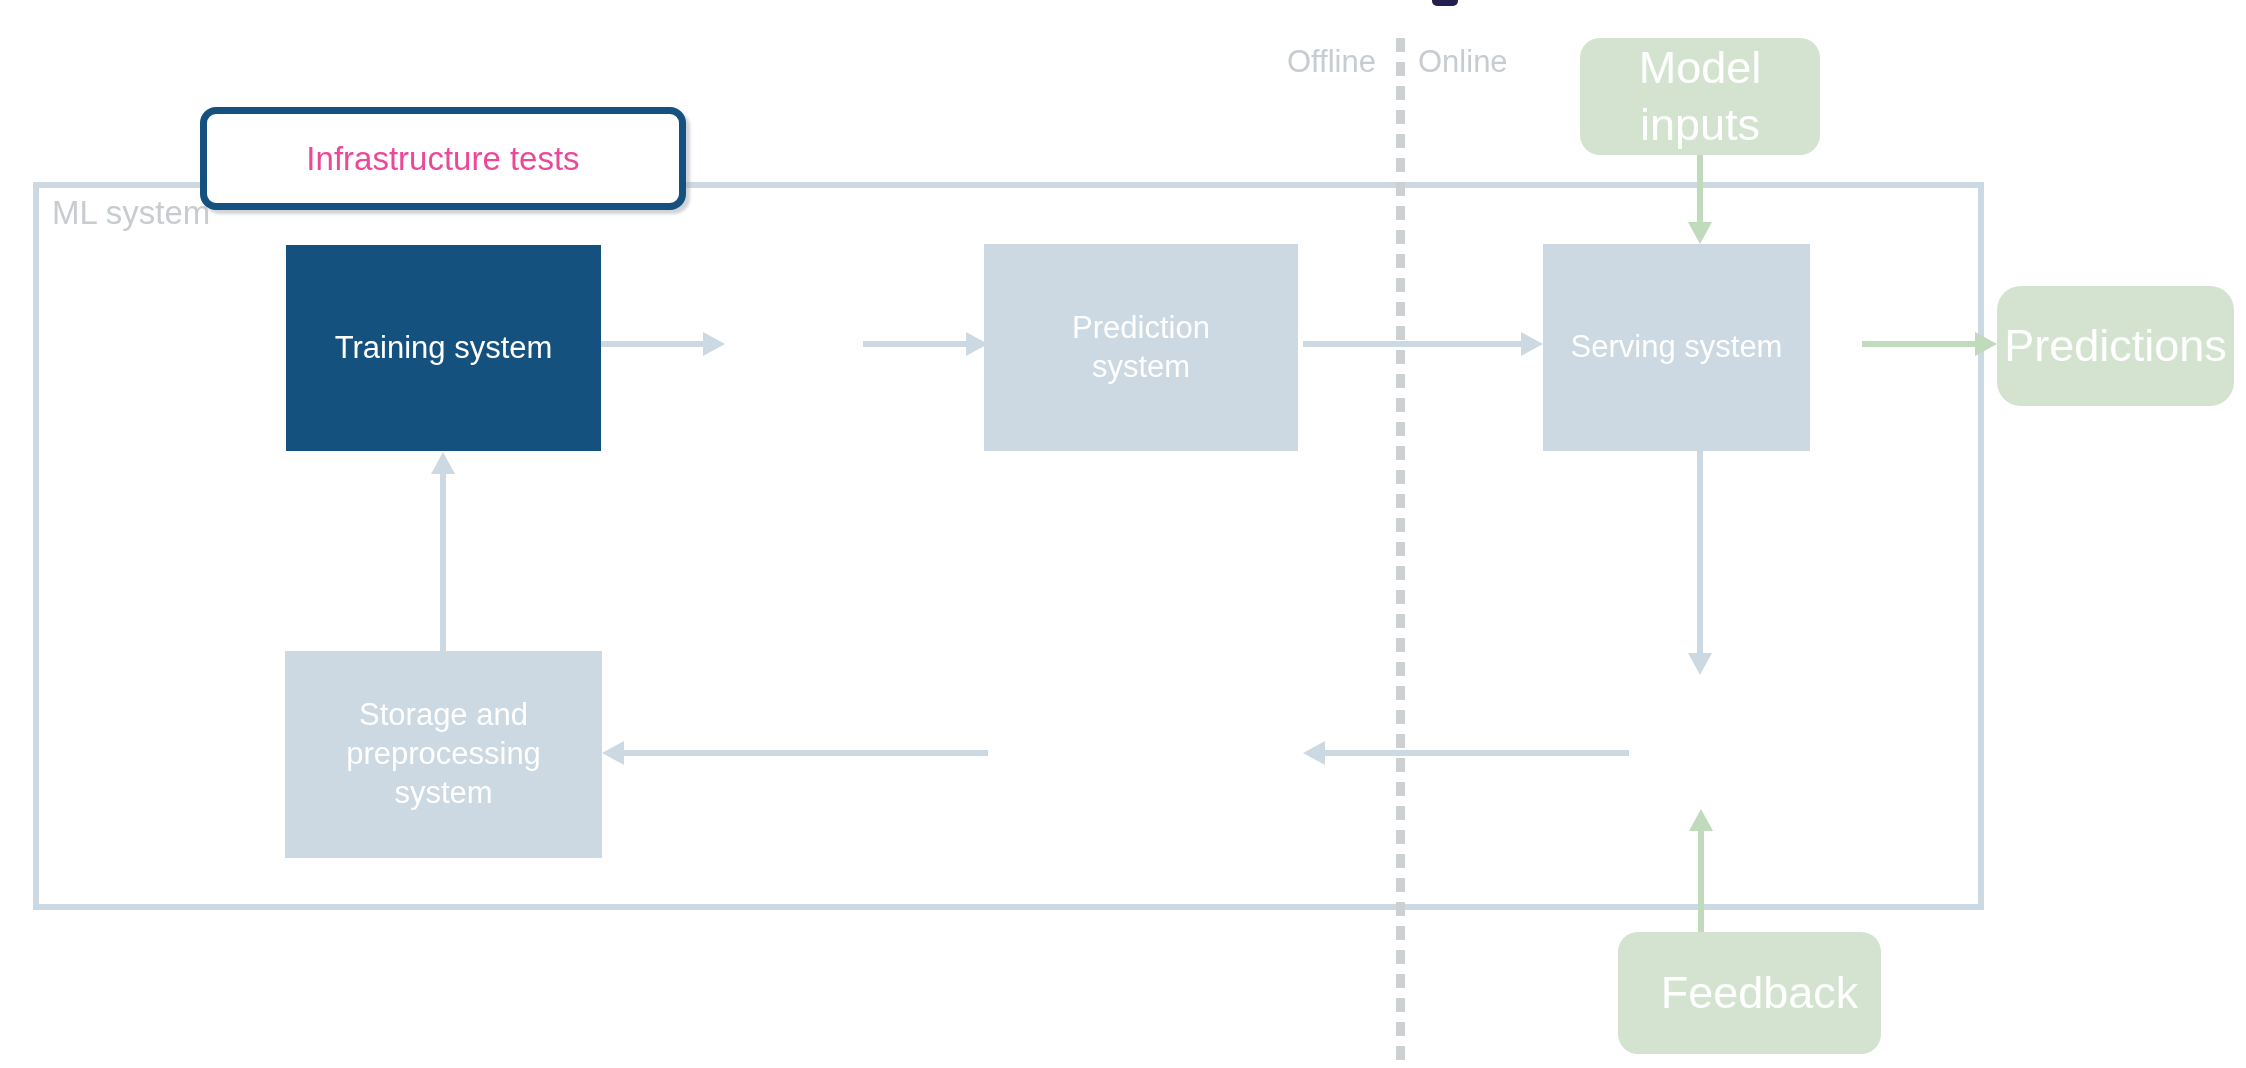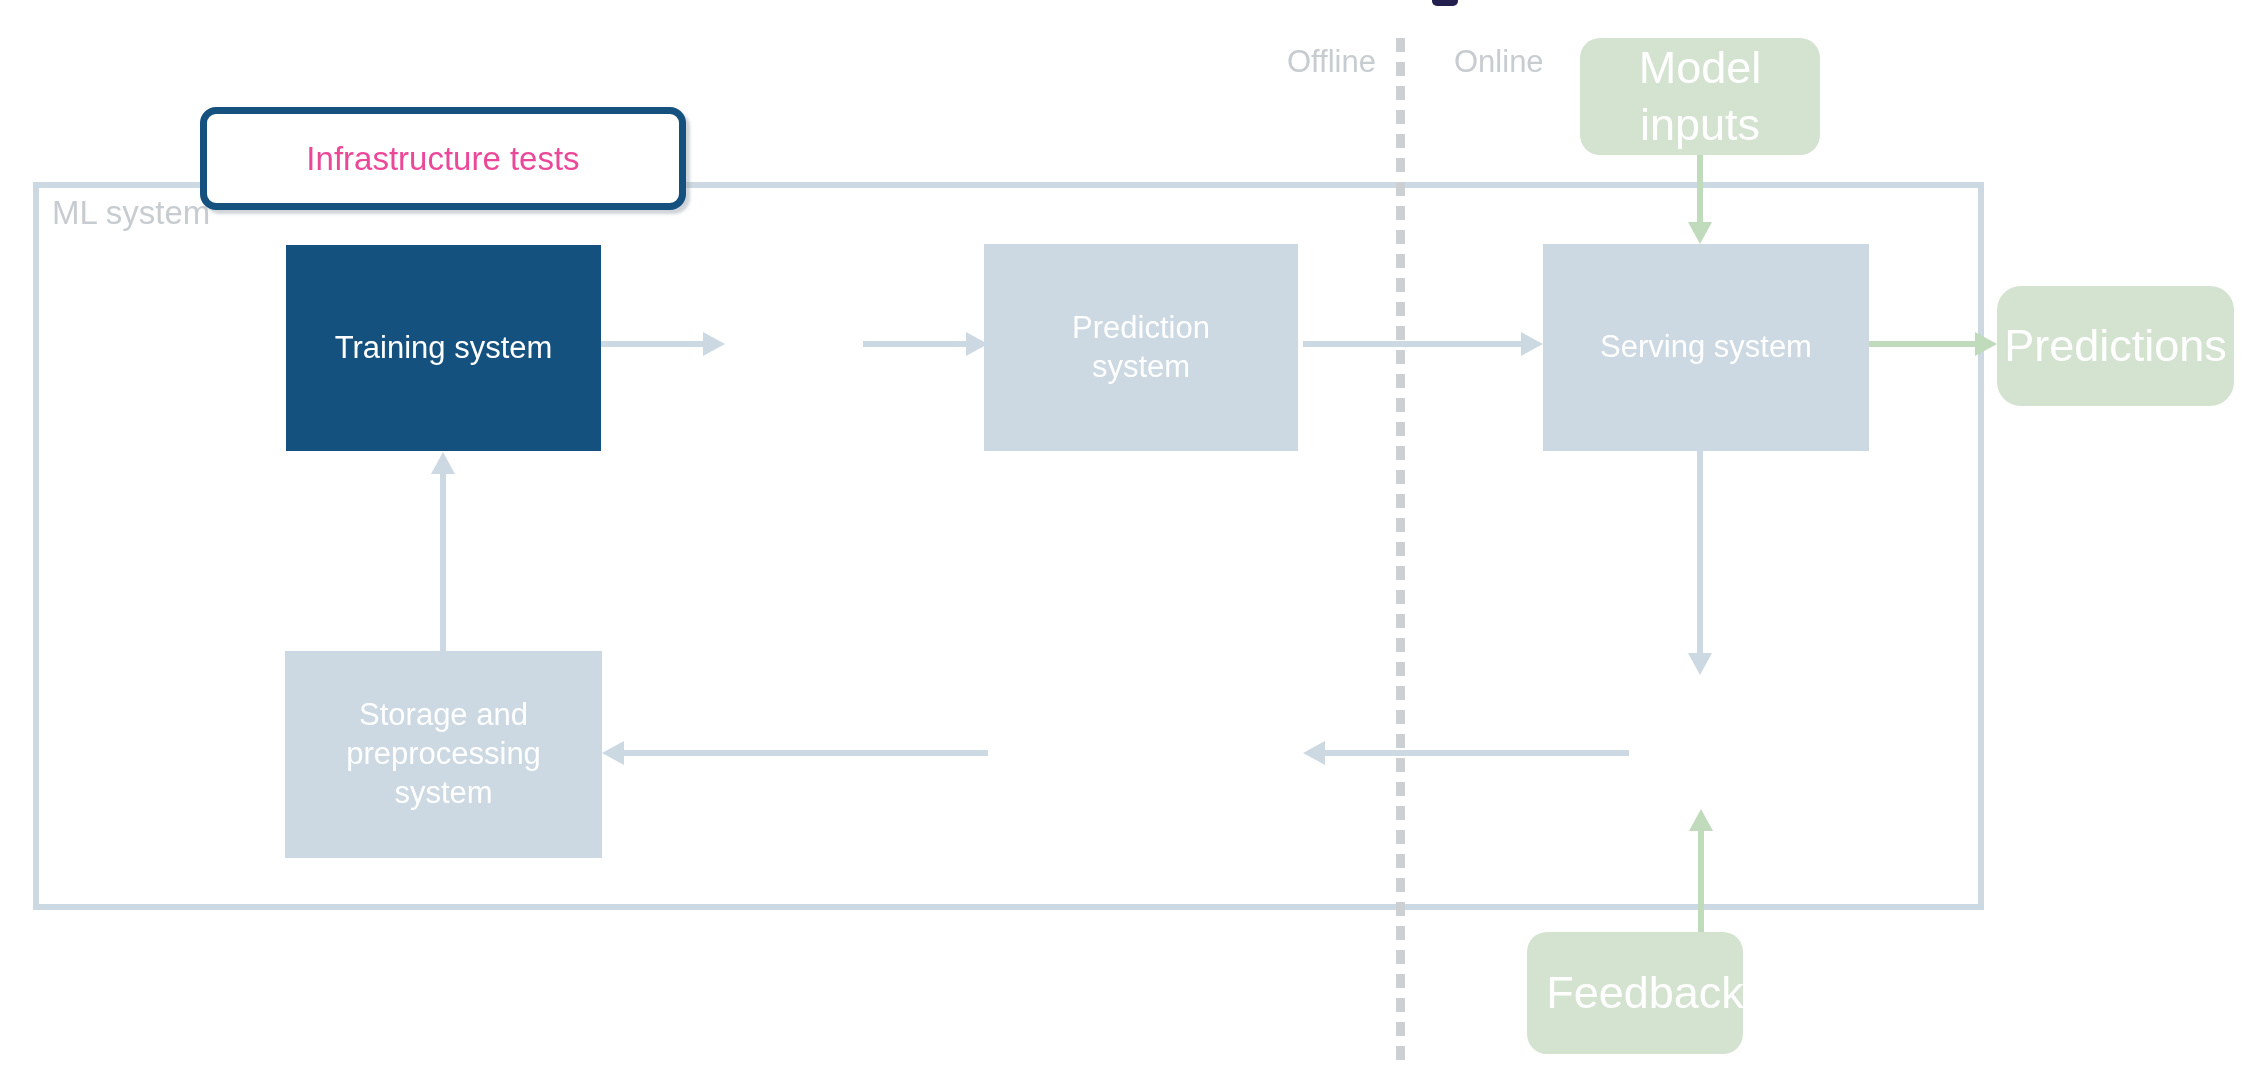--- a/index.html
+++ b/index.html
@@ -24,21 +24,21 @@
   }
   .ml-container-label{
     position:absolute;left:52px;top:194px;font-size:33px;color:var(--muted-gray-text);
     z-index:2;white-space:nowrap;
   }
   
   .zone-label{
     position:absolute;top:44px;font-size:31px;color:var(--muted-gray-text);z-index:2;
   }
   .zone-offline{left:1256px;width:120px;text-align:right;}
-  .zone-online{left:1418px;width:130px;text-align:left;margin-left:36px;}
+  .zone-online{left:1418px;width:130px;text-align:left;}
   .dashed-divider{
     position:absolute;left:1396px;top:38px;width:9px;height:1030px;z-index:2;
     background:repeating-linear-gradient(to bottom,var(--dash-gray) 0 14px,transparent 14px 24px);
   }
   
   .navy-fragment{
     position:absolute;left:1432px;top:0;width:26px;height:6px;z-index:2;
     background:var(--navy-fragment);border-radius:0 0 5px 5px;
   }
   
@@ -46,27 +46,27 @@
     position:absolute;display:flex;align-items:center;justify-content:center;
     box-sizing:border-box;text-align:center;white-space:pre-line;line-height:1.25;z-index:3;
   }
   .fill-blue{background:var(--highlight-blue);color:#fff;font-size:31px;font-weight:500;}
   .fill-muted{background:var(--muted-blue);color:#fff;font-size:31px;}
   .fill-green{background:var(--muted-green-fill);color:#fff;border-radius:20px;font-size:45px;}
   .outline-box{background:#fff;border:6px solid var(--muted-blue);color:var(--muted-gray-text);font-size:29px;}
   .n-training{left:286px;top:245px;width:315px;height:206px;}
   .n-mlmodel{left:725px;top:280px;width:139px;height:133px;}
   .n-prediction{left:984px;top:244px;width:314px;height:207px;}
-  .n-serving{left:1543px;top:244px;width:326px;height:207px;}
+  .n-serving{left:1543px;top:244px;width:267px;height:207px;}
   .n-storage{left:285px;top:651px;width:317px;height:207px;}
   .n-labeling{left:988px;top:653px;width:315px;height:206px;}
   .n-modelinputs{left:1580px;top:38px;width:240px;height:117px;}
   .n-predictions{left:1997px;top:286px;width:237px;height:120px;border-radius:24px;}
   .n-proddata{left:1629px;top:677px;width:142px;height:133px;}
-  .n-feedback{left:1527px;top:932px;width:216px;height:122px;padding-left:20px;}
+  .n-feedback{left:1618px;top:932px;width:263px;height:122px;padding-left:20px;}
   
   .callout{
     position:absolute;left:200px;top:107px;width:486px;height:103px;box-sizing:border-box;
     background:#fff;border:7px solid var(--highlight-blue);border-radius:16px;z-index:4;
     display:flex;align-items:center;justify-content:center;
     font-size:33px;font-weight:500;color:#ec4899;
     box-shadow:4px 4px 3px rgba(150,160,170,0.45);
   }
   
   .hline,.vline{position:absolute;z-index:2;}

